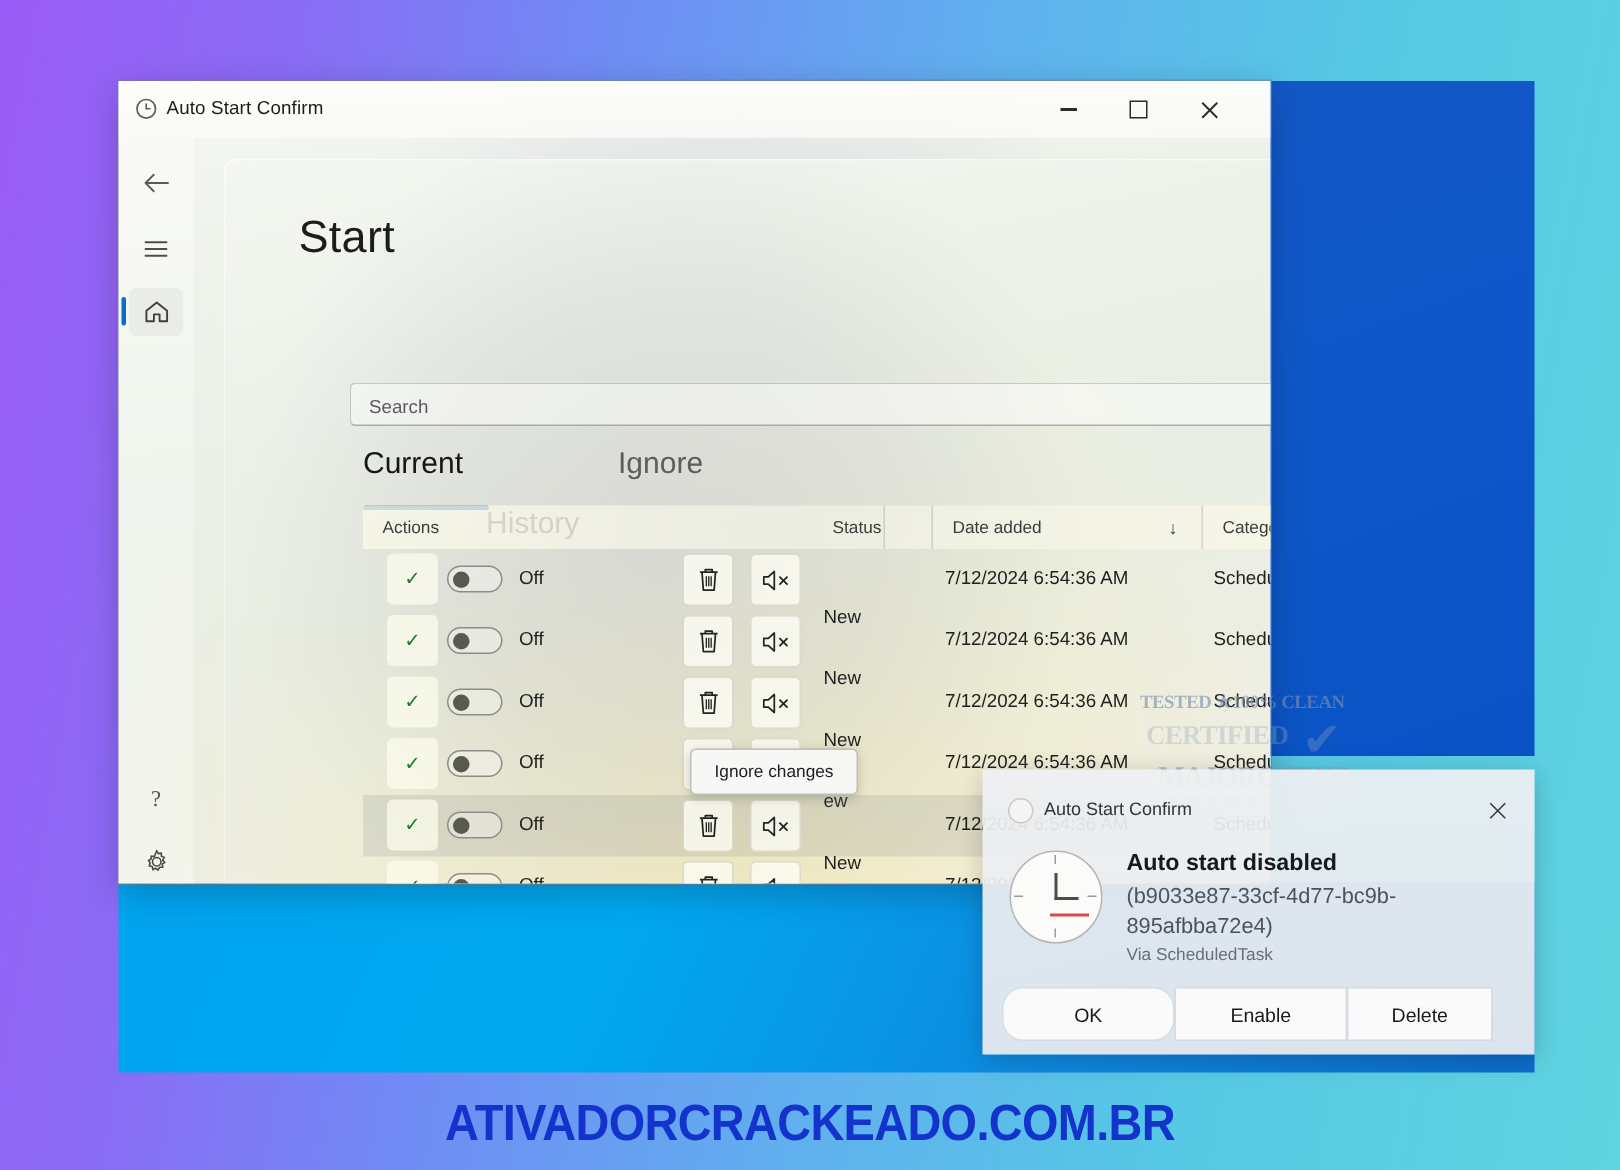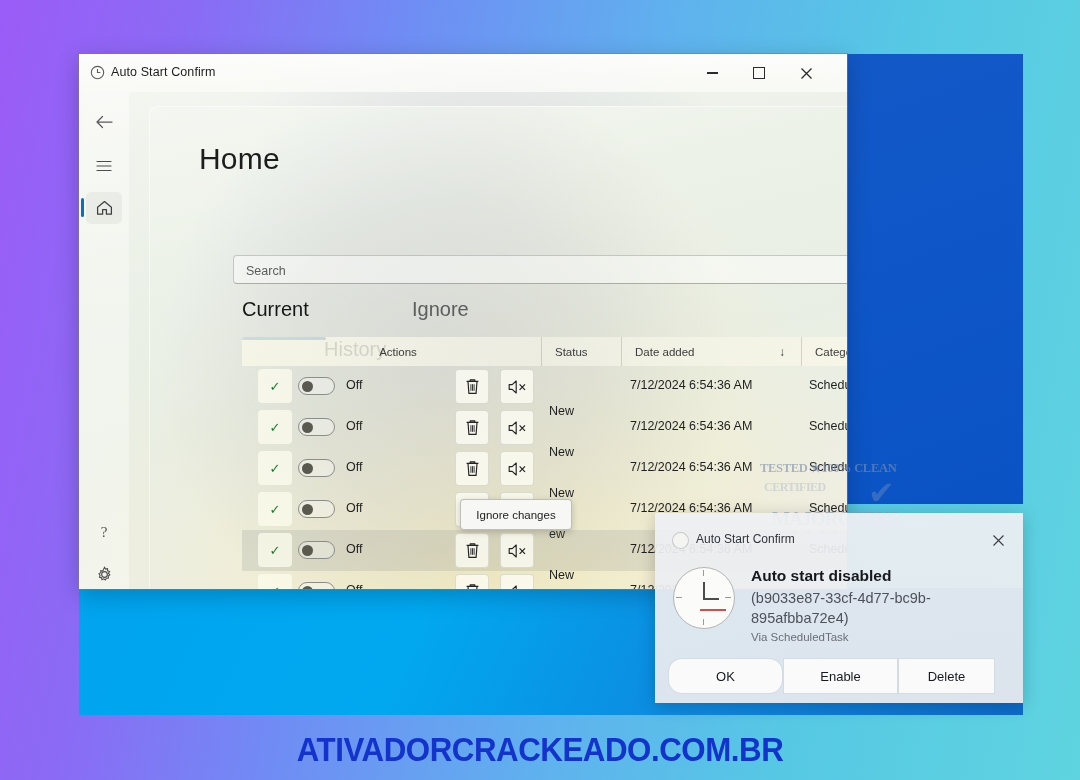--- a/index.html
+++ b/index.html
@@ -166,21 +166,21 @@
   #mg-watermark{
     position:absolute;left:760px;top:460px;width:155px;height:82px;
     opacity:.62;pointer-events:none;
   }
   #mg-top{
     position:absolute;left:0;top:0;width:155px;font-size:12.5px;font-weight:700;
     color:#7b8fae;letter-spacing:-.3px;white-space:nowrap;
     font-family:"Liberation Serif","DejaVu Serif",serif;
   }
   #mg-cert{
-    position:absolute;left:4px;top:20px;font-size:12px;font-weight:700;color:#95a6bd;
+    position:absolute;left:4px;top:20px;font-size:18px;font-weight:700;color:#95a6bd;
     letter-spacing:-.5px;font-family:"Liberation Serif","DejaVu Serif",serif;opacity:.55;
   }
   #mg-check{position:absolute;left:108px;top:14px;font-size:32px;color:#8fa3bd;opacity:.5;}
   #mg-name{
     position:absolute;left:12px;top:48px;font-size:19px;font-weight:700;color:#8d9fba;
     letter-spacing:-.8px;font-family:"Liberation Serif","DejaVu Serif",serif;white-space:nowrap;
   }
   #mg-stars{
     position:absolute;left:18px;top:68px;font-size:8px;color:#94a6c0;letter-spacing:2px;white-space:nowrap;
   }
@@ -290,36 +290,36 @@
         <g fill="none" stroke="#4b4b4b" stroke-width="1.15">
           <circle cx="9" cy="9" r="3"></circle>
           <path d="M9 1.4 L10.1 3.3 L12.2 2.9 L12.3 5.1 L14.3 5.9 L13.2 7.8 L14.6 9.4 L12.9 10.7 L13.2 12.8 L11 12.9 L9.9 14.8 L8.2 13.6 L6.3 14.5 L5.8 12.4 L3.7 11.9 L4.3 9.9 L3.2 8.1 L5 7.1 L5.1 5 L7.2 5.3 Z"></path>
         </g>
       </svg>
     </div>
   </div>
 
   <div id="content"></div>
 
-  <div id="page-title">Home</div>
+  <div id="page-title">Start</div>
 
   <div id="search-box">
     <input id="search-input" type="text" placeholder="Search" style="">
   </div>
 
   <div id="tabs">
       <div class="tab active" style="left: 0px;">Current</div>
       <div class="tab-underline" style="left: 0px; width: 84px;"></div>
       <div class="tab" style="left: 82px; margin-top: 40px;">History</div>
       <div class="tab" style="left: 170px;">Ignore</div>
     </div>
 
   <div id="table">
     <div id="table-head">
-        <div class="th" style="left: 0px; width: 300px; justify-content: center;">
+        <div class="th" style="left: 0px; width: 348px;">
           <span>Actions</span>
         </div>
         <div class="th" style="left: 300px; width: 80px;">
           <span>Status</span>
         </div>
         <div class="th" style="left: 380px; width: 180px;">
           <span>Date added</span>
           <span class="sort-arrow">↓</span>
         </div>
         <div class="th" style="left: 560px; width: 92px;">

